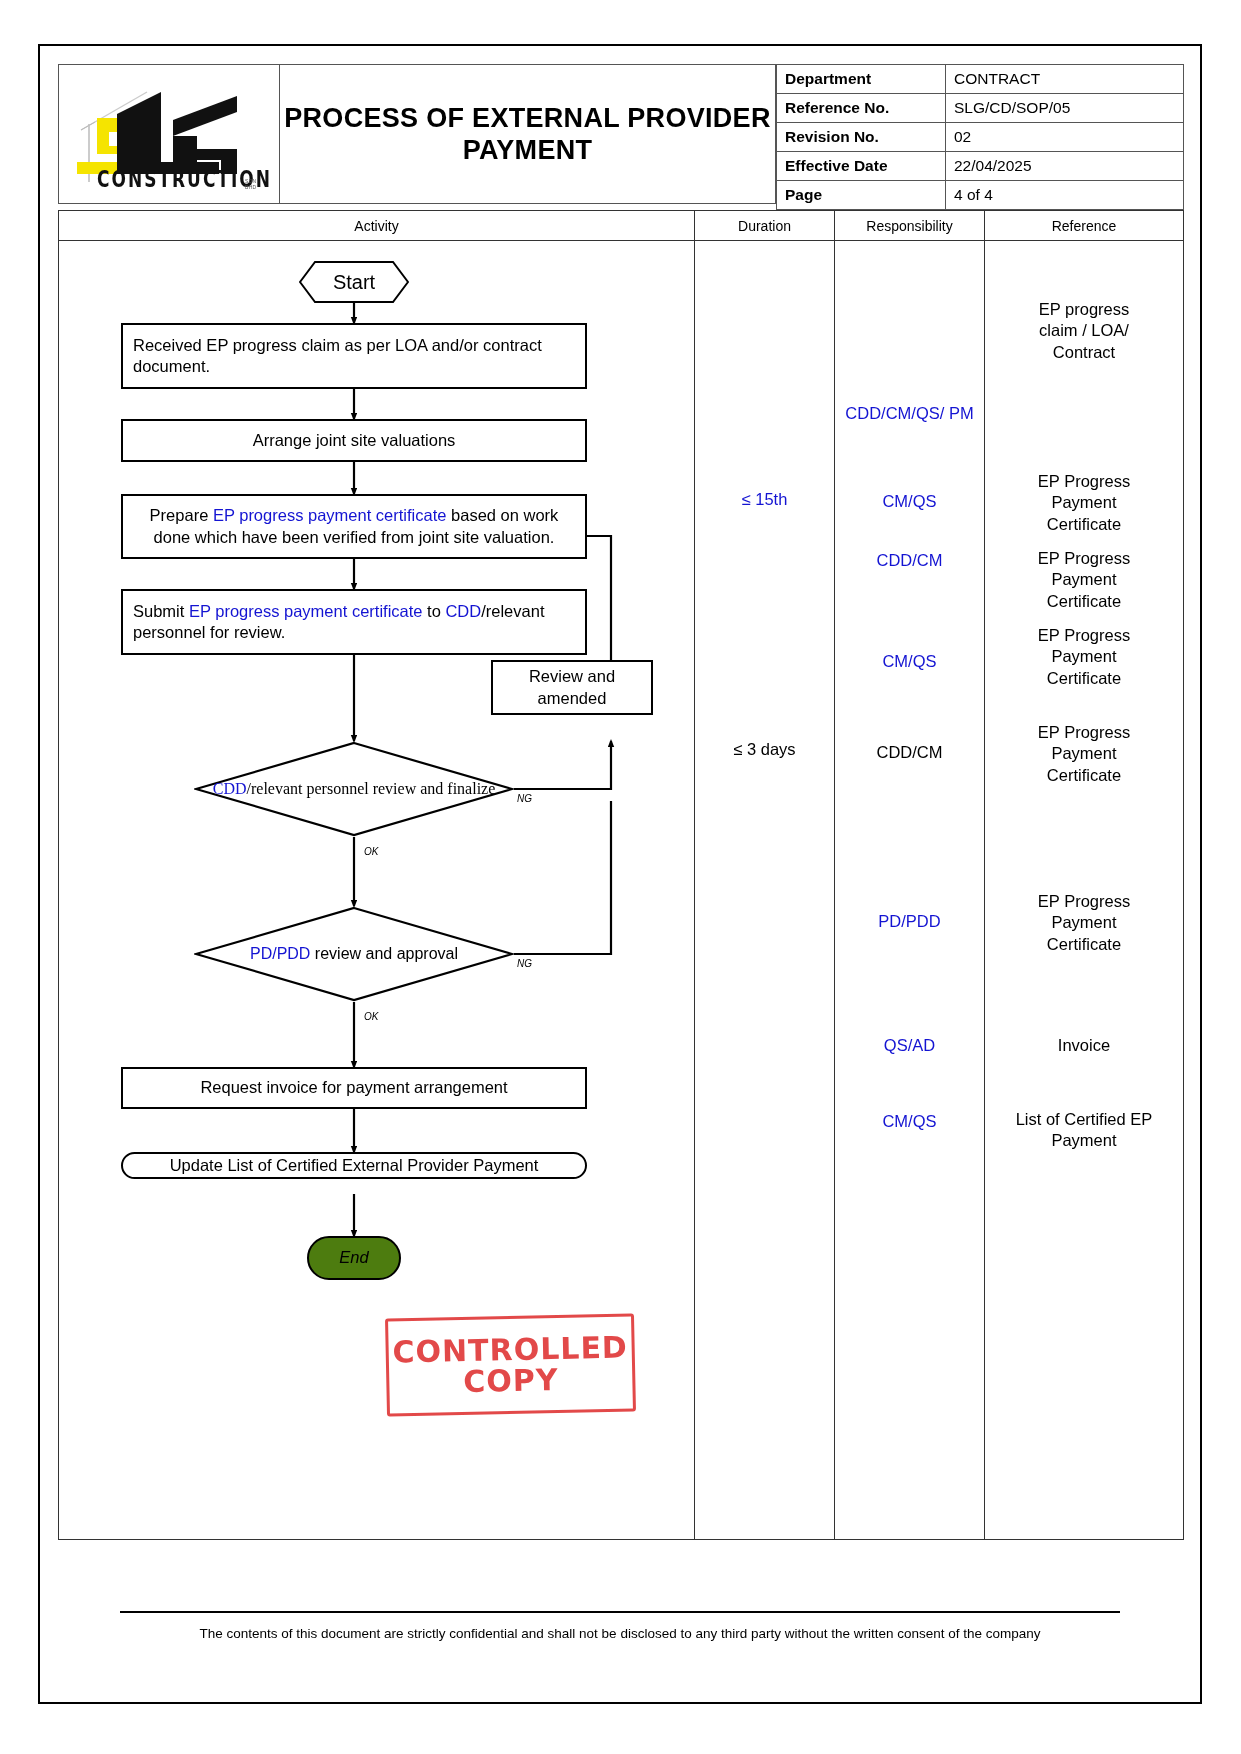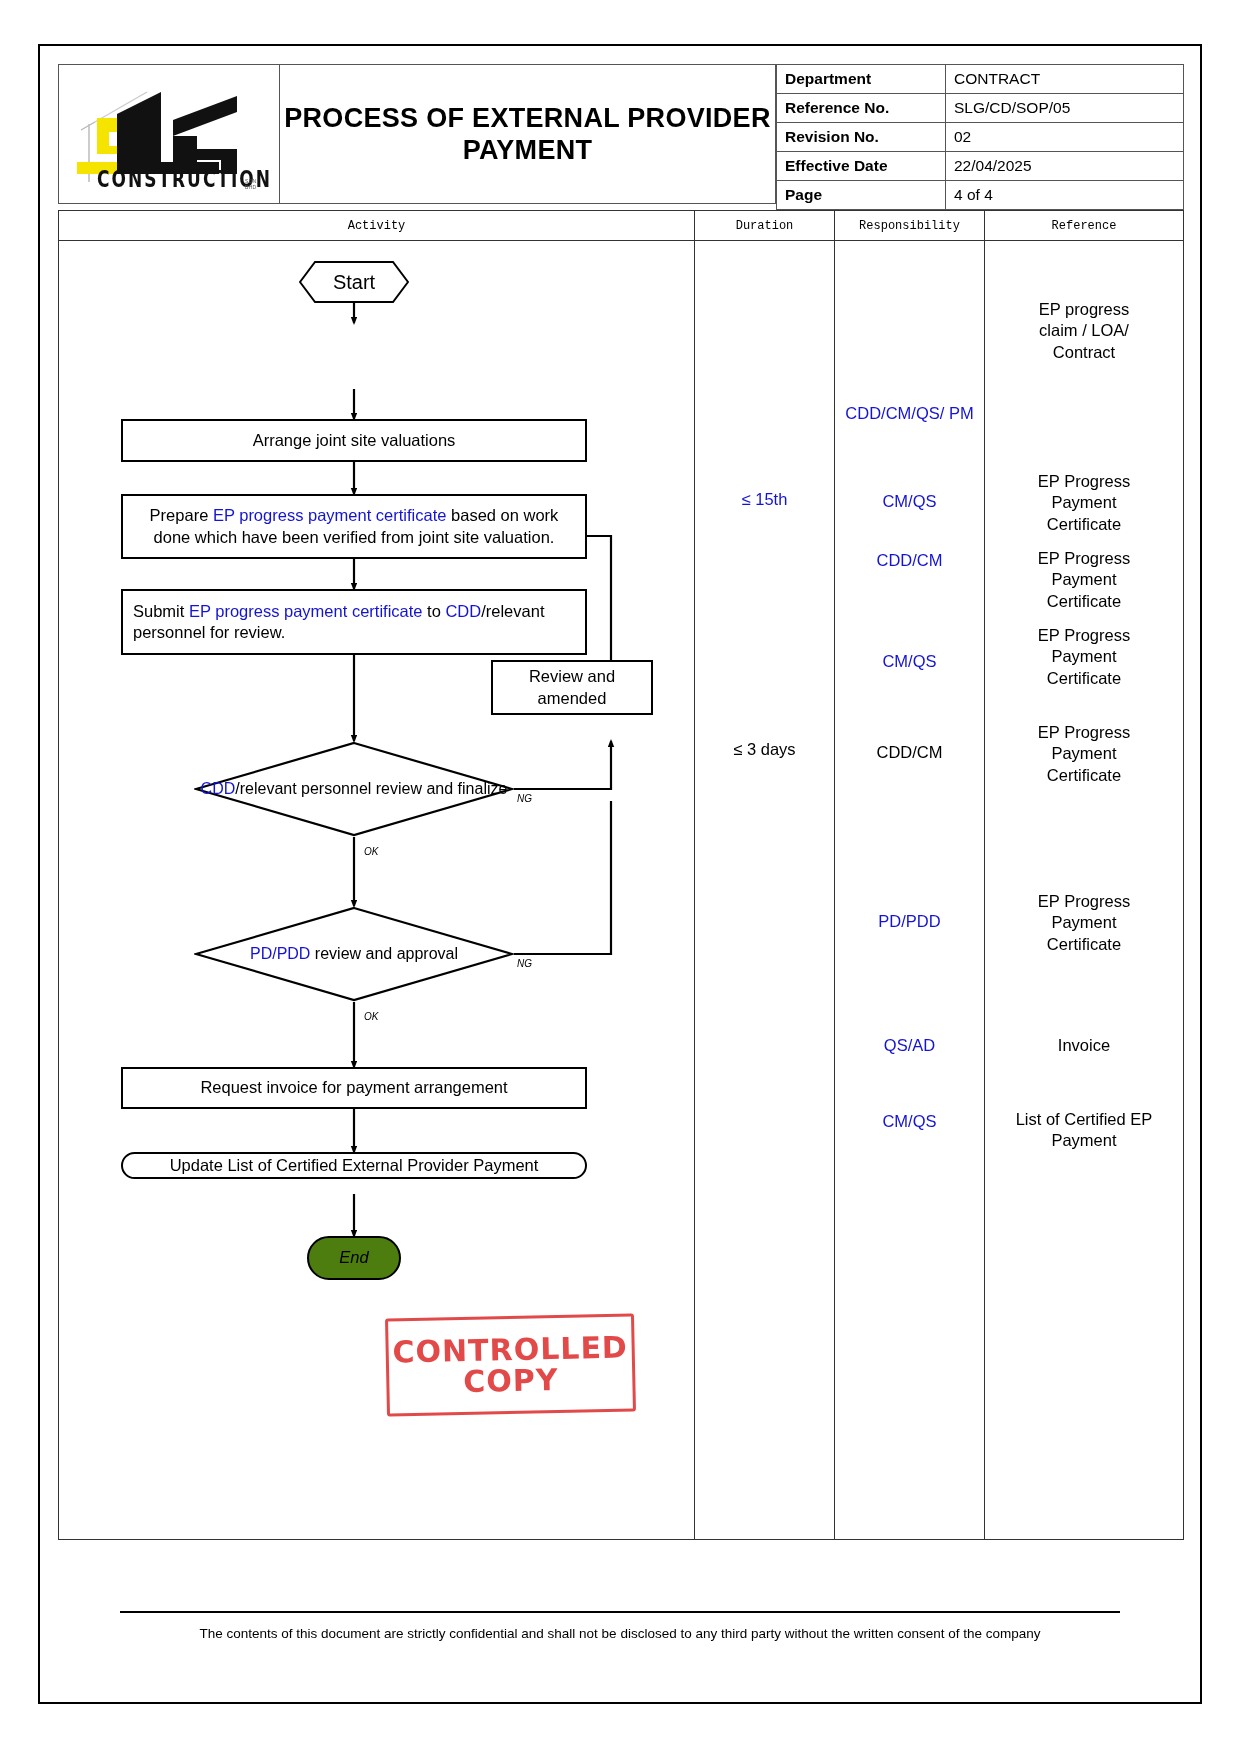--- a/index.html
+++ b/index.html
@@ -108,24 +108,23 @@
   .colhead {
     display: flex;
     height: 30px;
     border-bottom: 1px solid #333;
     box-sizing: border-box;
   }
   .colhead div {
     display: flex;
     align-items: center;
     justify-content: center;
-    font-size: 12px;
+    font-size: 14px;
     box-sizing: border-box;
     border-right: 1px solid #333;
-    font-family: Liberation Mono, monospace;
   }
   .colhead div:last-child { border-right: none; }
   .c-act  { width: 636px; }
   .c-dur  { width: 140px; }
   .c-res  { width: 150px; }
   .c-ref  { width: 198px; }
 
   .body-row { display: flex; height: 1298px; }
   .body-row > div {
     box-sizing: border-box;
@@ -342,20 +341,23 @@
             <line x1="295" y1="953" x2="295" y2="995" stroke="#000" stroke-width="2.2" marker-end="url(#ar)"></line>
           </svg>
 
           <div class="hexa" style="left:240px; top:20px; width:110px; height:42px;">
             <svg width="110" height="42" viewBox="0 0 110 42">
               <polygon points="16,1 94,1 109,21 94,41 16,41 1,21" fill="#fff" stroke="#000" stroke-width="2"></polygon>
             </svg>
             <span>Start</span>
           </div>
 
+          <div class="node proc left" style="left:62px; top:82px; width:466px; height:66px;">
+            <span>Received EP progress claim as per LOA and/or contract document.</span>
+          </div>
 
           <div class="node proc" style="left:62px; top:178px; width:466px; height:43px;">
             <span>Arrange joint site valuations</span>
           </div>
 
           <div class="node proc left" style="left:62px; top:348px; width:466px; height:66px;">
             <span>
               <span>Submit </span><span class="blue">EP progress payment certificate</span><span> to </span><span class="blue">CDD</span><span>/relevant personnel for review.</span>
             </span>
           </div>
@@ -363,21 +365,21 @@
           <div class="node proc" style="left:62px; top:253px; width:466px; height:65px;">
             <span>
               <span>Prepare </span><span class="blue">EP progress payment certificate</span><span> based on work done which have been verified from joint site valuation.</span>
             </span>
           </div>
 
           <div class="node proc" style="left:432px; top:419px; width:162px; height:55px;">
             <span>Review and amended</span>
           </div>
 
-          <div class="diamond" style="left:135px; top:500px; width:320px; height:96px;">
+          <div class="diamond" style="left:135px; top:500px; width:320px; height:96px;font-family:Liberation Serif, serif;">
             <svg width="320" height="96" viewBox="0 0 320 96">
               <polygon points="160,2 318,48 160,94 2,48" fill="#fff" stroke="#000" stroke-width="2.2"></polygon>
             </svg>
             <div class="dlabel">
               <div>
                 <span class="blue">CDD</span><span>/relevant personnel review and finalize</span>
               </div>
             </div>
           </div>
 

